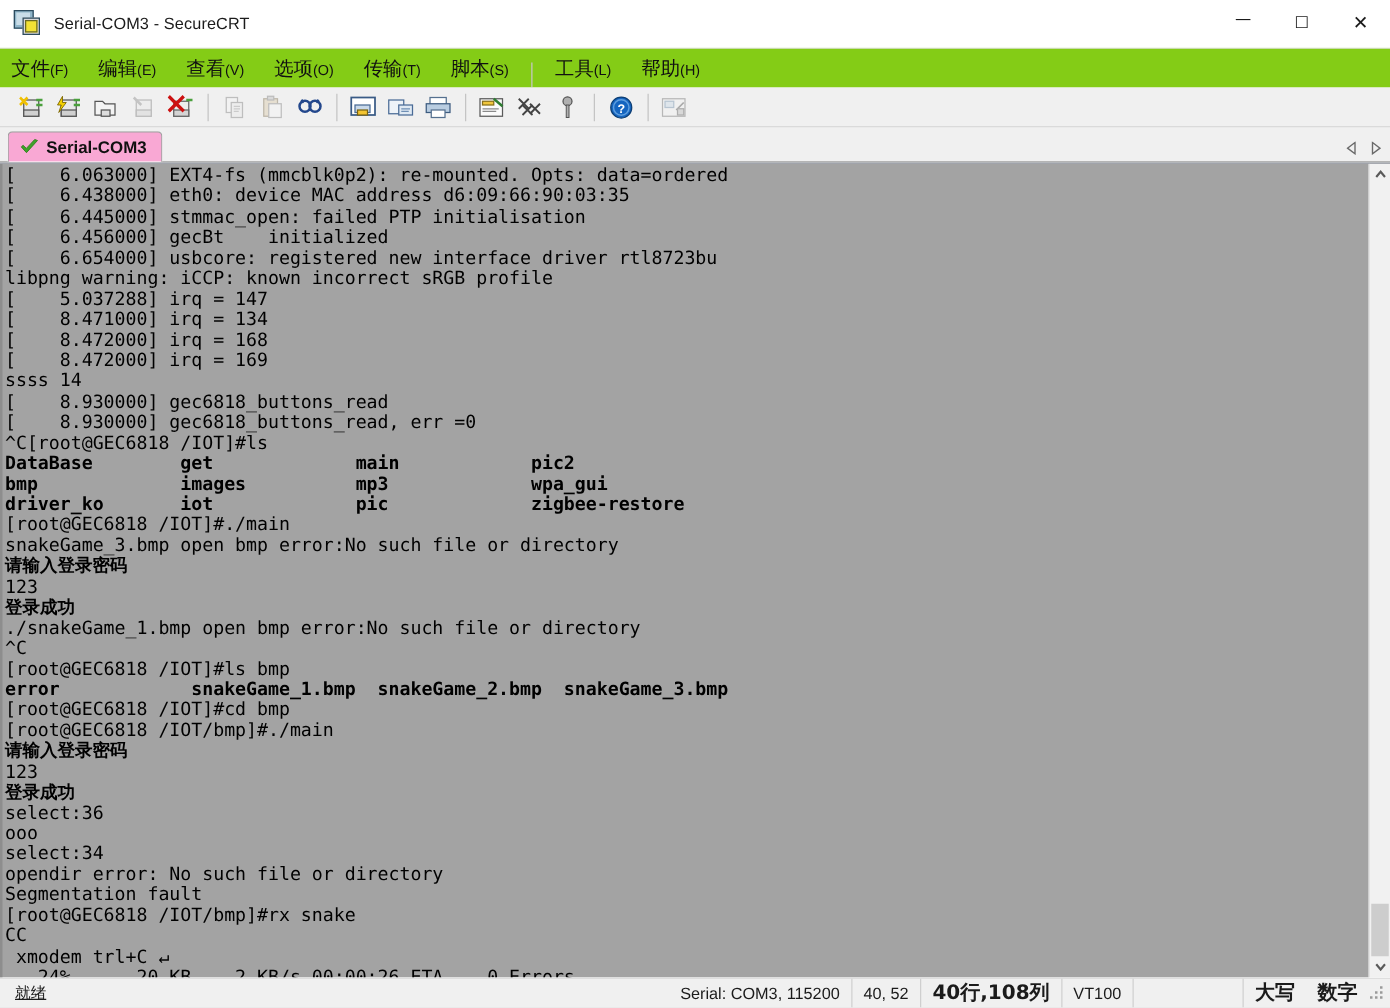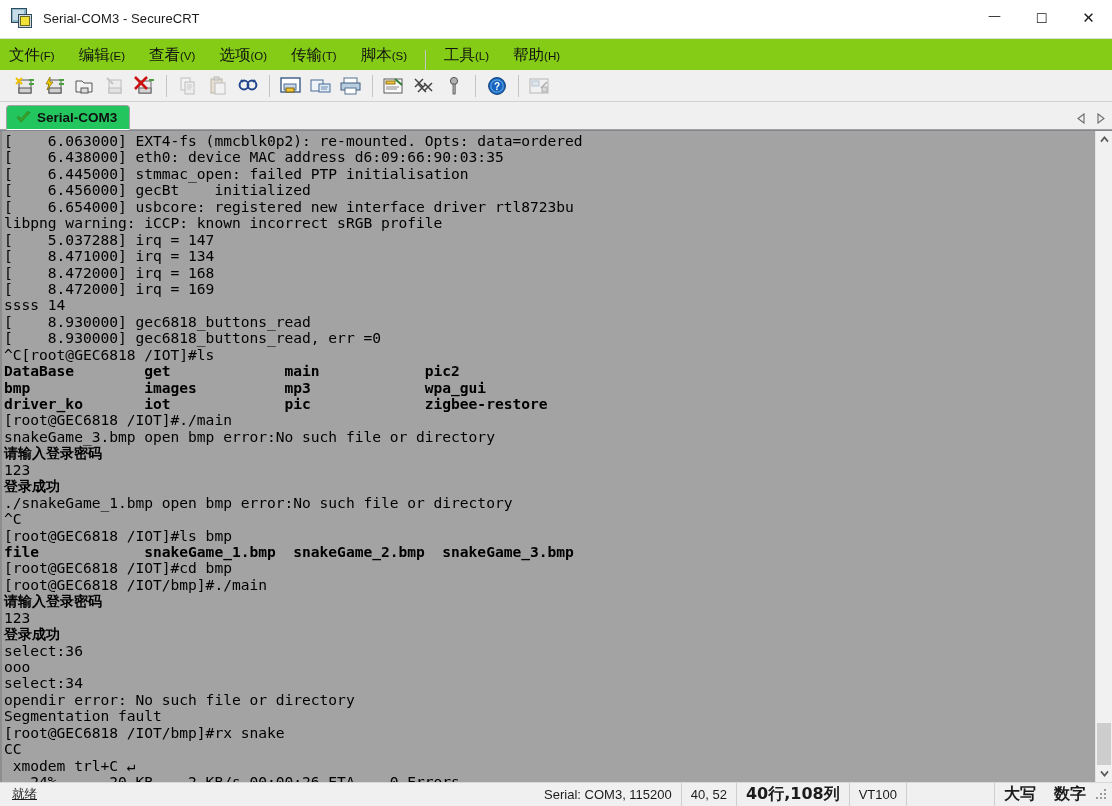--- a/index.html
+++ b/index.html
@@ -72,21 +72,21 @@
   #tabbar {
     height: 28px; min-height: 28px;
     background: #f0f0f0;
     display: flex; align-items: flex-end;
     position: relative;
     border-bottom: 1px solid #a0a0a0;
   }
   #tab-main {
     margin-left: 6px;
     height: 25px;
-    background: #22c55e;
+    background: #f9a8d4;
     border: 1px solid #a0a0a0; border-bottom: 1px solid #ffffff;
     border-radius: 4px 4px 0 0;
     display: flex; align-items: center;
     padding: 0 12px 0 9px;
     position: relative; top: 1px;
   }
   .tab-check { width: 15px; height: 13px; margin-right: 6px; flex: none; }
   #tab-label { font-size: 13.5px; color: #101010; font-weight: bold;
                font-family: "Liberation Sans", sans-serif; }
   #tab-arrows { position: absolute; right: 6px; bottom: 4px; display: flex; gap: 7px; }
@@ -386,21 +386,21 @@
       <div class="tline b">bmp             images          mp3             wpa_gui</div>
       <div class="tline b">driver_ko       iot             pic             zigbee-restore</div>
       <div class="tline">[root@GEC6818 /IOT]#./main</div>
       <div class="tline">snakeGame_3.bmp open bmp error:No such file or directory</div>
       <div class="tline cjk">请输入登录密码</div>
       <div class="tline">123</div>
       <div class="tline cjk">登录成功</div>
       <div class="tline">./snakeGame_1.bmp open bmp error:No such file or directory</div>
       <div class="tline">^C</div>
       <div class="tline">[root@GEC6818 /IOT]#ls bmp</div>
-      <div class="tline b">file            snakeGame_1.bmp  snakeGame_2.bmp  snakeGame_3.bmp</div>
+      <div class="tline b">error            snakeGame_1.bmp  snakeGame_2.bmp  snakeGame_3.bmp</div>
       <div class="tline">[root@GEC6818 /IOT]#cd bmp</div>
       <div class="tline">[root@GEC6818 /IOT/bmp]#./main</div>
       <div class="tline cjk">请输入登录密码</div>
       <div class="tline">123</div>
       <div class="tline cjk">登录成功</div>
       <div class="tline">select:36</div>
       <div class="tline">ooo</div>
       <div class="tline">select:34</div>
       <div class="tline">opendir error: No such file or directory</div>
       <div class="tline">Segmentation fault</div>

